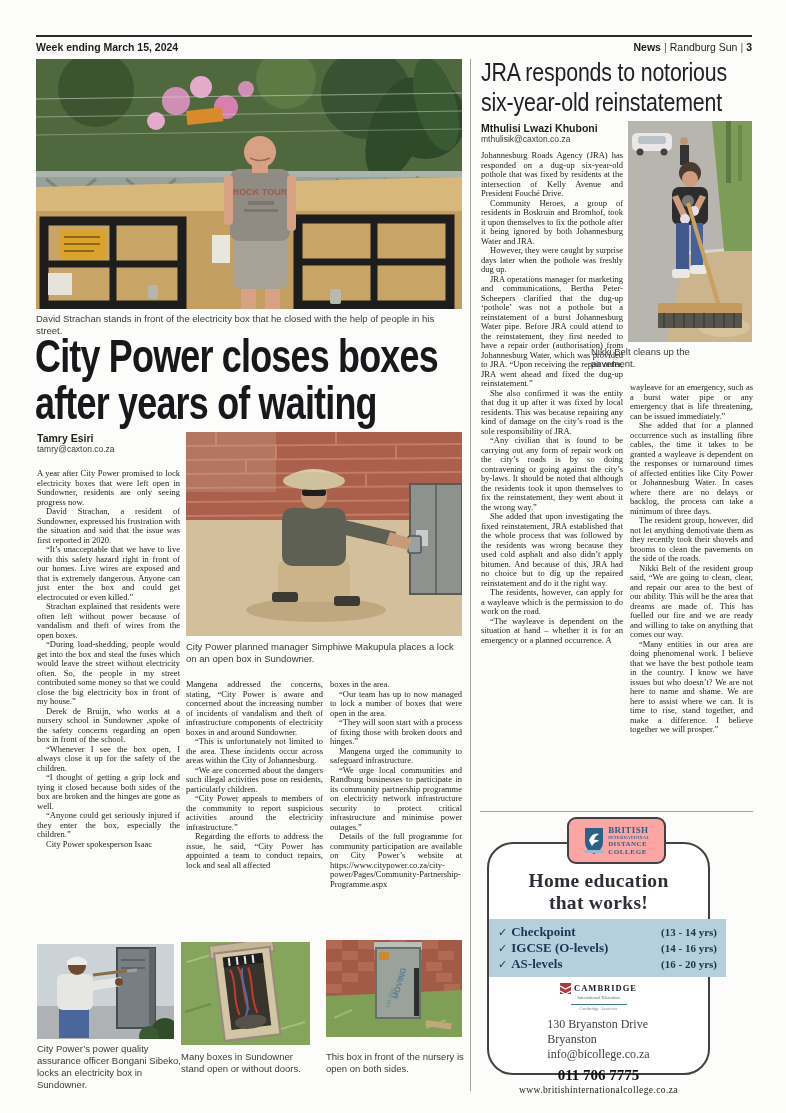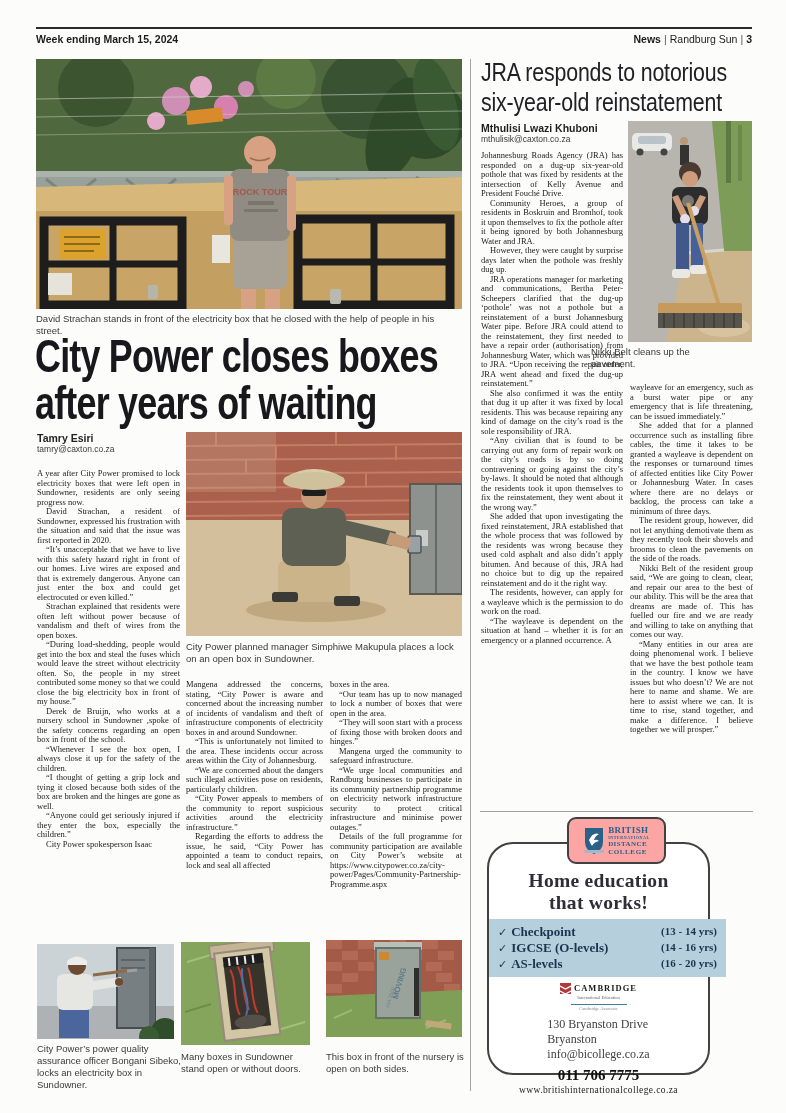--- a/index.html
+++ b/index.html
@@ -1,19 +1,19 @@
 <!DOCTYPE html>
 <html><head>
 <meta charset="utf-8">
 <style>
   html,body{margin:0;padding:0;background:#e9e9e7;}
   .page{position:relative;width:786px;height:1113px;background:#fcfcfa;overflow:hidden;
         font-family:"Liberation Serif",serif;color:#1f1f1f;}
   
-  .masthead{position:absolute;left:36px;top:27px;width:716px;border-top:2.5px solid #2b2b2b;
+  .masthead{position:absolute;left:36px;top:35px;width:716px;border-top:2.5px solid #2b2b2b;
             padding-top:4px;display:flex;justify-content:space-between;
             font-family:"Liberation Sans",sans-serif;font-size:10.5px;color:#1c1c1c;}
   .masthead .b{font-weight:700;}
   .masthead .sep{color:#555;font-weight:400;padding:0 3px;}
   
   .photo{position:absolute;overflow:hidden;background:#fde047;text-align:center;}
   .photo svg{display:block;}
   
   .cap{position:absolute;font-family:"Liberation Sans",sans-serif;font-size:9.5px;
        line-height:12px;color:#3a3a3a;}
@@ -43,21 +43,21 @@
             border:2px solid #414141;border-radius:9px;background:#fca5a5;display:flex;
             align-items:center;justify-content:center;gap:3px;z-index:3;}
   .badge-text{text-align:left;color:#2a6187;font-weight:700;line-height:1;}
   .badge-text .l1{font-size:9px;letter-spacing:.4px;}
   .badge-text .l2{font-size:4px;letter-spacing:.6px;margin-top:1px;}
   .badge-text .l3{font-size:7px;letter-spacing:.4px;margin-top:1px;}
   .badge-text .l4{font-size:7px;letter-spacing:.6px;margin-top:1px;}
   .ad-title{font-size:19.5px;line-height:22px;font-weight:700;color:#2e2e36;letter-spacing:.3px;}
   .ad-bluebox{margin:5px auto 0;width:237px;background:#b5cfdd;padding:5px 9px;box-sizing:border-box;
               color:#1b3450;text-align:left;}
-  .ad-row{display:flex;justify-content:space-between;align-items:flex-start;line-height:15px;}
+  .ad-row{display:flex;justify-content:space-between;align-items:flex-end;line-height:15px;}
   .ad-row .lbl{font-weight:700;font-size:13px;}
   .ad-row .age{font-weight:700;font-size:11px;}
   .chk{font-family:"DejaVu Sans",sans-serif;font-size:11px;margin-right:4px;}
   .camb{margin-top:6px;line-height:1;}
   .camb-row{display:flex;align-items:center;justify-content:center;gap:3px;}
   .camb-name{font-weight:700;font-size:8.5px;letter-spacing:1px;color:#1a1a1a;}
   .camb-sub{font-size:4.5px;color:#666;margin-top:2px;}
   .camb-line{width:56px;height:1px;background:#3c7fa3;margin:3px auto 0;}
   .camb-assoc{font-size:4.5px;color:#888;margin-top:2px;}
   .ad-addr{margin:6px auto 0;width:fit-content;text-align:left;font-size:12px;line-height:15px;color:#404040;}

